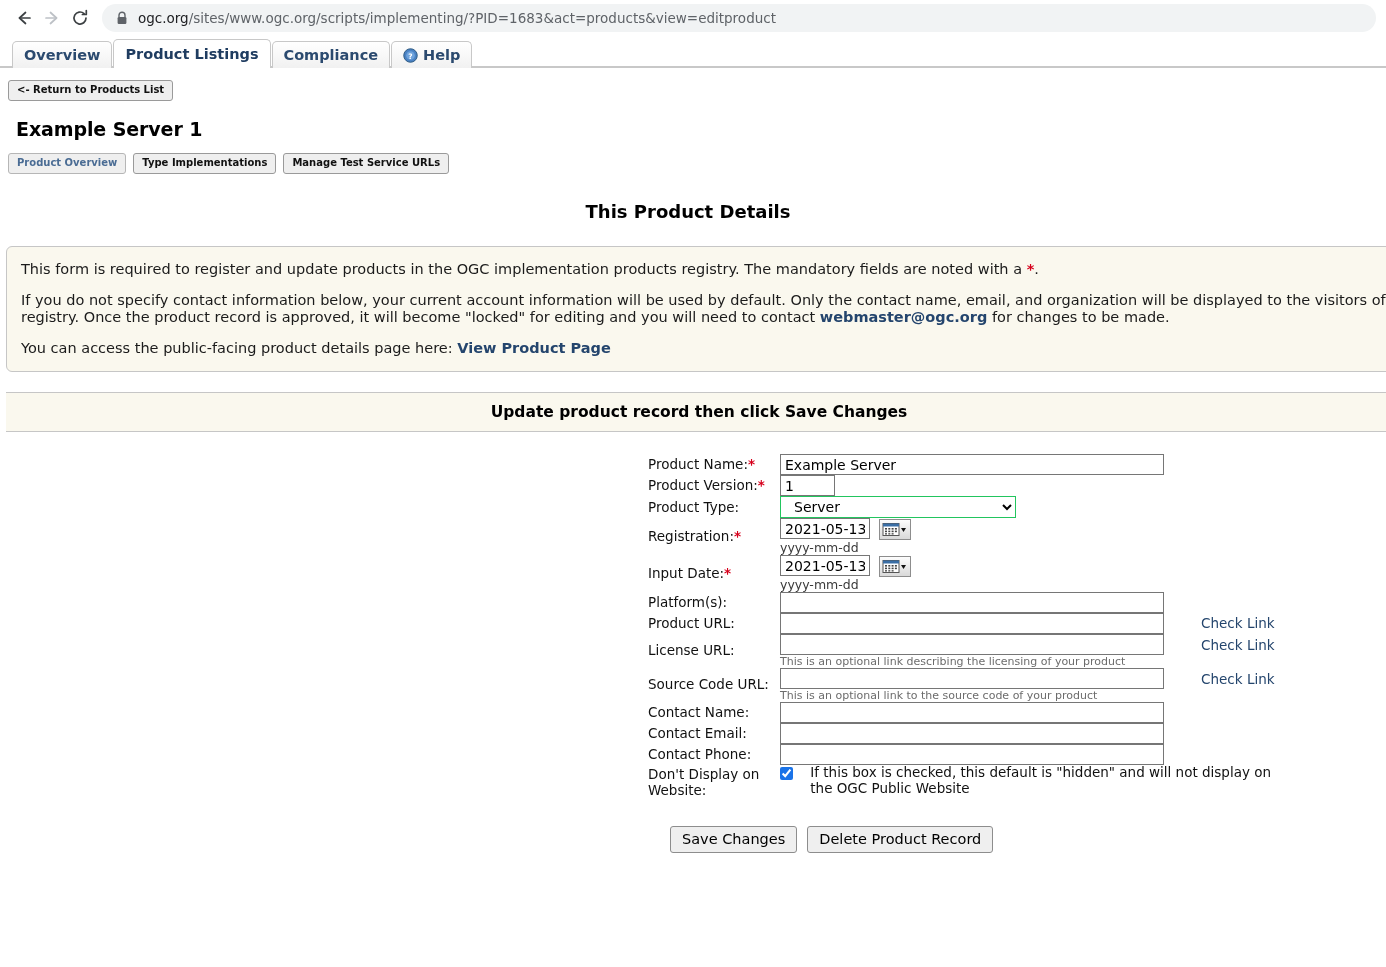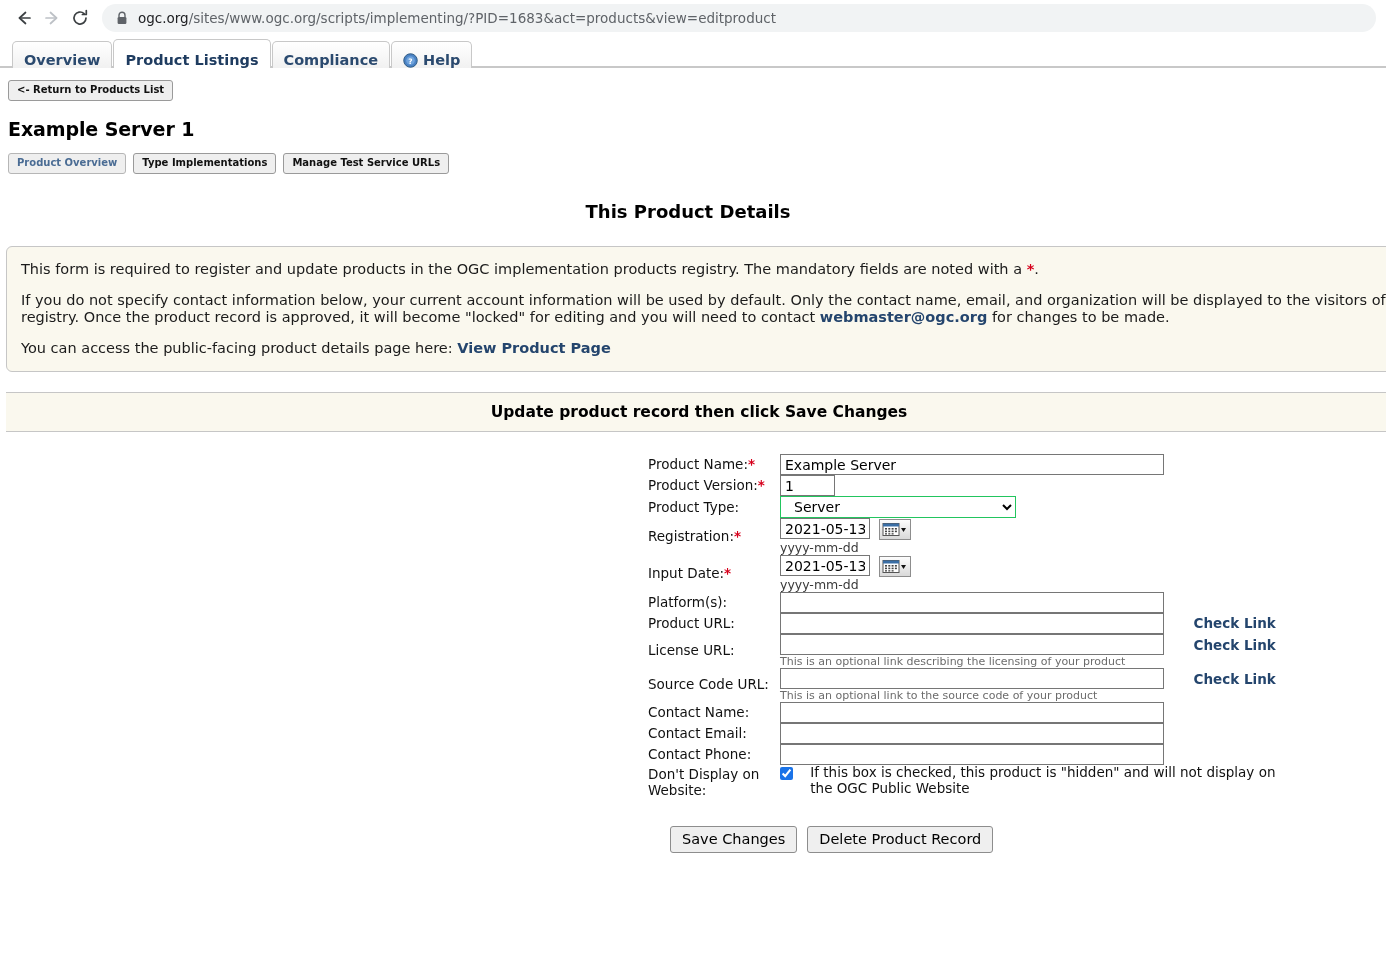--- a/index.html
+++ b/index.html
@@ -68,21 +68,21 @@
     height: 32px;
     border-bottom: 2px solid #c8c8c8;
     box-sizing: border-box;
     padding-left: 12px;
     display: flex;
     align-items: flex-end;
   }
   .tab {
     position: relative;
     display: flex;
-    align-items: flex-end;
+    align-items: center;
     gap: 5px;
     height: 27px;
     padding: 0 11px;
     margin-right: 1px;
     box-sizing: border-box;
     border: 1px solid #c8c8c8;
     border-bottom: none;
     border-radius: 5px 5px 0 0;
     background: linear-gradient(#ffffff, #f1f1f1);
     font-weight: bold;
@@ -119,21 +119,21 @@
     border-radius: 3px;
     padding: 3px 8px 4px;
     cursor: pointer;
     line-height: 1.2;
   }
   .gray-btn.muted { color: #4a6c94; border-color: #b6b6b6; }
 
   h1.product-title {
     font-size: 19px;
     font-weight: bold;
-    margin: 17px 0 0 8px;
+    margin: 17px 0 0 16px;
     letter-spacing: -0.1px;
   }
 
   .btnrow-sub { padding: 13px 0 0 8px; display: flex; gap: 7px; }
 
   h2.section-title {
     text-align: center;
     font-size: 18px;
     font-weight: bold;
     margin: 27px 0 0 0;
@@ -250,21 +250,21 @@
     line-height: 1.1;
   }
   .hint-gray {
     font-size: 11px;
     color: #6c6c6c;
     line-height: 1.1;
     padding-top: 1px;
   }
   .check-link {
     color: #24456d;
-    font-weight: bold;
+    font-weight: normal;
     font-size: 13.5px;
     text-decoration: none;
     padding-left: 11px;
     white-space: nowrap;
     cursor: pointer;
   }
   .cb {
     width: 13px; height: 13px;
     vertical-align: top;
     margin: 2px 0 0 0;
@@ -506,21 +506,21 @@
       <tr class="row-pad">
         <td class="lbl"><span>Contact Phone:</span></td>
         <td><input class="txt w-long" type="text" value="" style=""></td>
         <td></td>
       </tr>
 
       <tr>
         <td class="lbl wrap" style="vertical-align:top;padding-top:2px;"><span>Don't Display on Website:</span></td>
         <td colspan="2" style="vertical-align:top;">
           <input class="cb" type="checkbox" checked="" style="">
-          <span class="cb-text">If this box is checked, this product is "hidden" and will not display on the OGC Public Website</span>
+          <span class="cb-text">If this box is checked, this default is "hidden" and will not display on the OGC Public Website</span>
         </td>
       </tr>
     </tbody>
       </table>
 
     <div class="submit-row">
       <button class="submit-btn">Save Changes</button>
       <button class="submit-btn">Delete Product Record</button>
     </div>
   </div>

